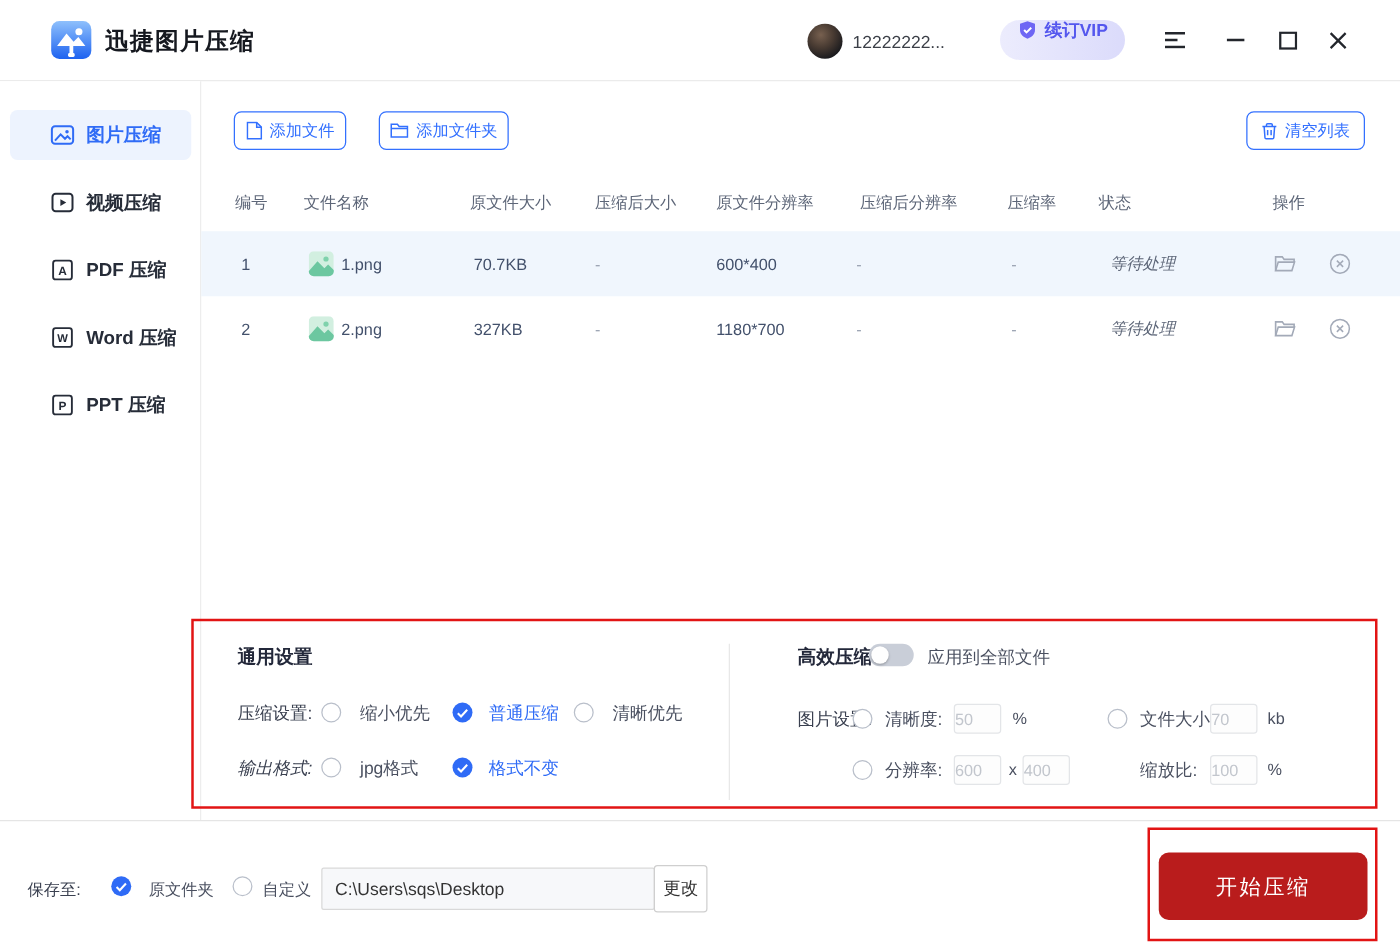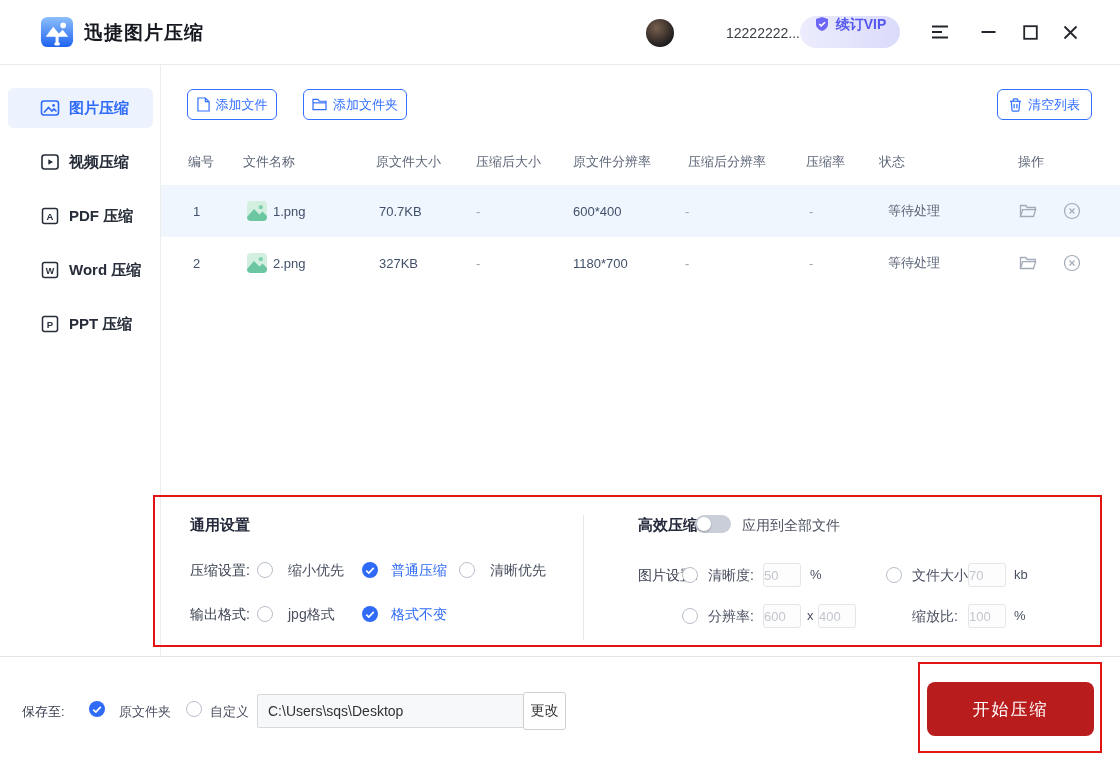--- a/index.html
+++ b/index.html
@@ -10,21 +10,21 @@
     color:#2b3140; font-size:14px;
   }
   .abs { position:absolute; }
   .flexc { display:flex; align-items:center; }
 
   
   .titlebar-bg { left:0; top:0; width:1120px; height:65px; background:#fff; border-bottom:1px solid #ebebeb; }
   .app-title { left:84px; top:0; height:65px; font-size:19px; font-weight:bold; color:#15181f; letter-spacing:1px; }
   .avatar { left:646px; top:19px; width:28px; height:28px; border-radius:50%;
     background:radial-gradient(circle at 38% 32%, #77604f 0%, #4a3c33 38%, #17181c 78%); }
-  .username { left:682px; top:0; height:65px; font-size:14px; color:#3b3f47;margin-left:44px; }
+  .username { left:682px; top:0; height:65px; font-size:14px; color:#3b3f47; }
   .vip-pill { left:800px; top:16px; width:100px; height:32px; border:none; cursor:pointer;
     border-radius:16px; background:linear-gradient(90deg,#ececfd,#dbdbfb);
     display:flex; align-items:flex-start; justify-content:center; gap:6px;
     color:#5457ee; font-weight:bold; font-size:14px; font-family:inherit; }
   .winbtn { width:26px; height:24px; top:20px; display:flex; align-items:center; justify-content:center;
     background:none; border:none; cursor:pointer; }
 
   
   .sidebar-bg { left:0; top:65px; width:161px; height:591px; background:#fff; border-right:1px solid #ededed; }
   .side-item { left:8px; width:145px; height:40px; border-radius:6px; cursor:pointer;
@@ -37,21 +37,21 @@
   .btn-outline { border:1px solid #3370ff; color:#3370ff; background:#fff; border-radius:6px;
     display:flex; align-items:center; justify-content:center; gap:6px;
     font-size:13px; font-family:inherit; cursor:pointer; }
 
   
   .thead { left:161px; top:140px; width:959px; height:44px; color:#5d6678; font-size:13px; }
   .trow  { left:161px; width:959px; height:52px; font-size:13px; color:#42506b; }
   .trow.alt { background:#f0f6fd; }
   .cell { position:absolute; top:0; height:100%; display:flex; align-items:center; }
   .dash { color:#9aa3b2; }
-  .status { color:#5d6678; }
+  .status { color:#5d6678;font-style:italic; }
   .icon-btn { background:none; border:none; cursor:pointer; padding:0; display:flex; align-items:center; }
 
   
   .sec-title { font-size:15px; font-weight:bold; color:#23283a; }
   .set-label { font-size:14px; color:#3a4050; }
   .radio { width:16px; height:16px; border-radius:50%; border:1px solid #b9bfca; background:#fff;
     display:inline-flex; align-items:center; justify-content:center; cursor:pointer; flex:0 0 auto; }
   .radio.checked { border:none; background:#2f6bf6; }
   .opt-label { font-size:14px; color:#4a5060; cursor:pointer; }
   .opt-label.sel { color:#2f6bf6; }
@@ -319,21 +319,21 @@
   <span class="abs opt-label" style="left:288px; top:562px;">缩小优先</span>
   <span class="abs radio checked" style="left:362px; top:562px;">
     <svg width="10" height="9" viewBox="0 0 12 10">
         <path d="M1.5 5.2 L4.6 8.2 L10.5 1.8" stroke="#fff" stroke-width="2" fill="none"></path>
       </svg>
   </span>
   <span class="abs opt-label sel" style="left:391px; top:562px;">普通压缩</span>
   <span class="abs radio" style="left:459px; top:562px;"></span>
   <span class="abs opt-label" style="left:490px; top:562px;">清晰优先</span>
 
-  <div class="abs set-label" style="left:190px; top:606px;">输出格式:</div>
+  <div class="abs set-label" style="left:190px; top:606px;font-style:italic;">输出格式:</div>
   <span class="abs radio" style="left:257px; top:606px;"></span>
   <span class="abs opt-label" style="left:288px; top:606px;">jpg格式</span>
   <span class="abs radio checked" style="left:362px; top:606px;">
     <svg width="10" height="9" viewBox="0 0 12 10">
         <path d="M1.5 5.2 L4.6 8.2 L10.5 1.8" stroke="#fff" stroke-width="2" fill="none"></path>
       </svg>
   </span>
   <span class="abs opt-label sel" style="left:391px; top:606px;">格式不变</span>
 
   <div class="abs v-divider"></div>

